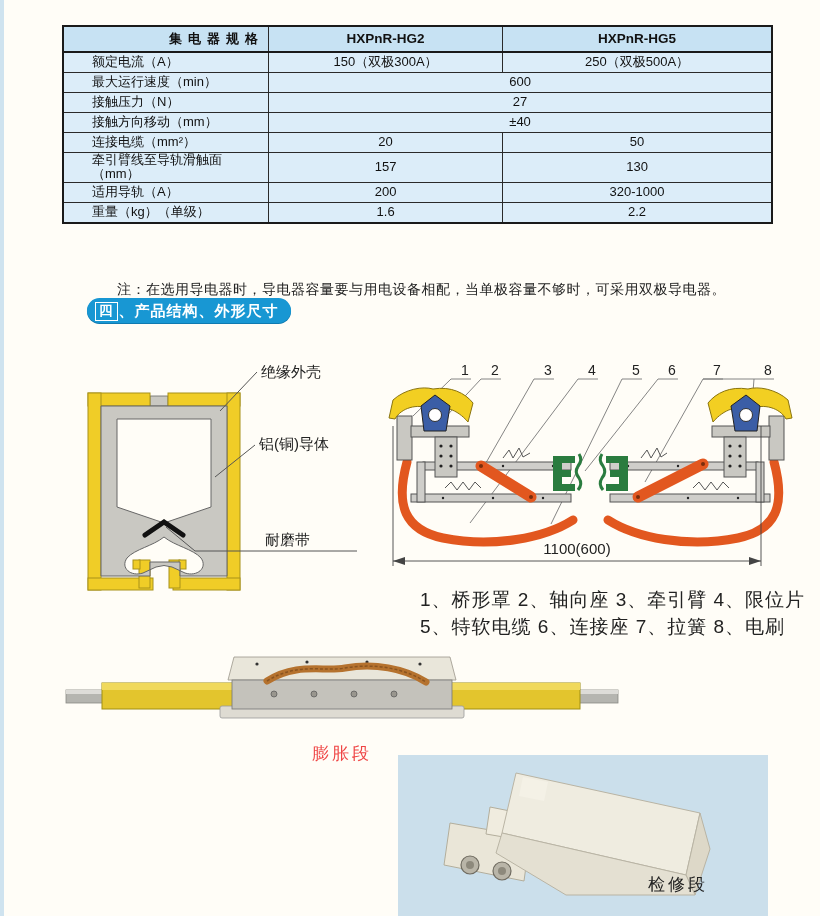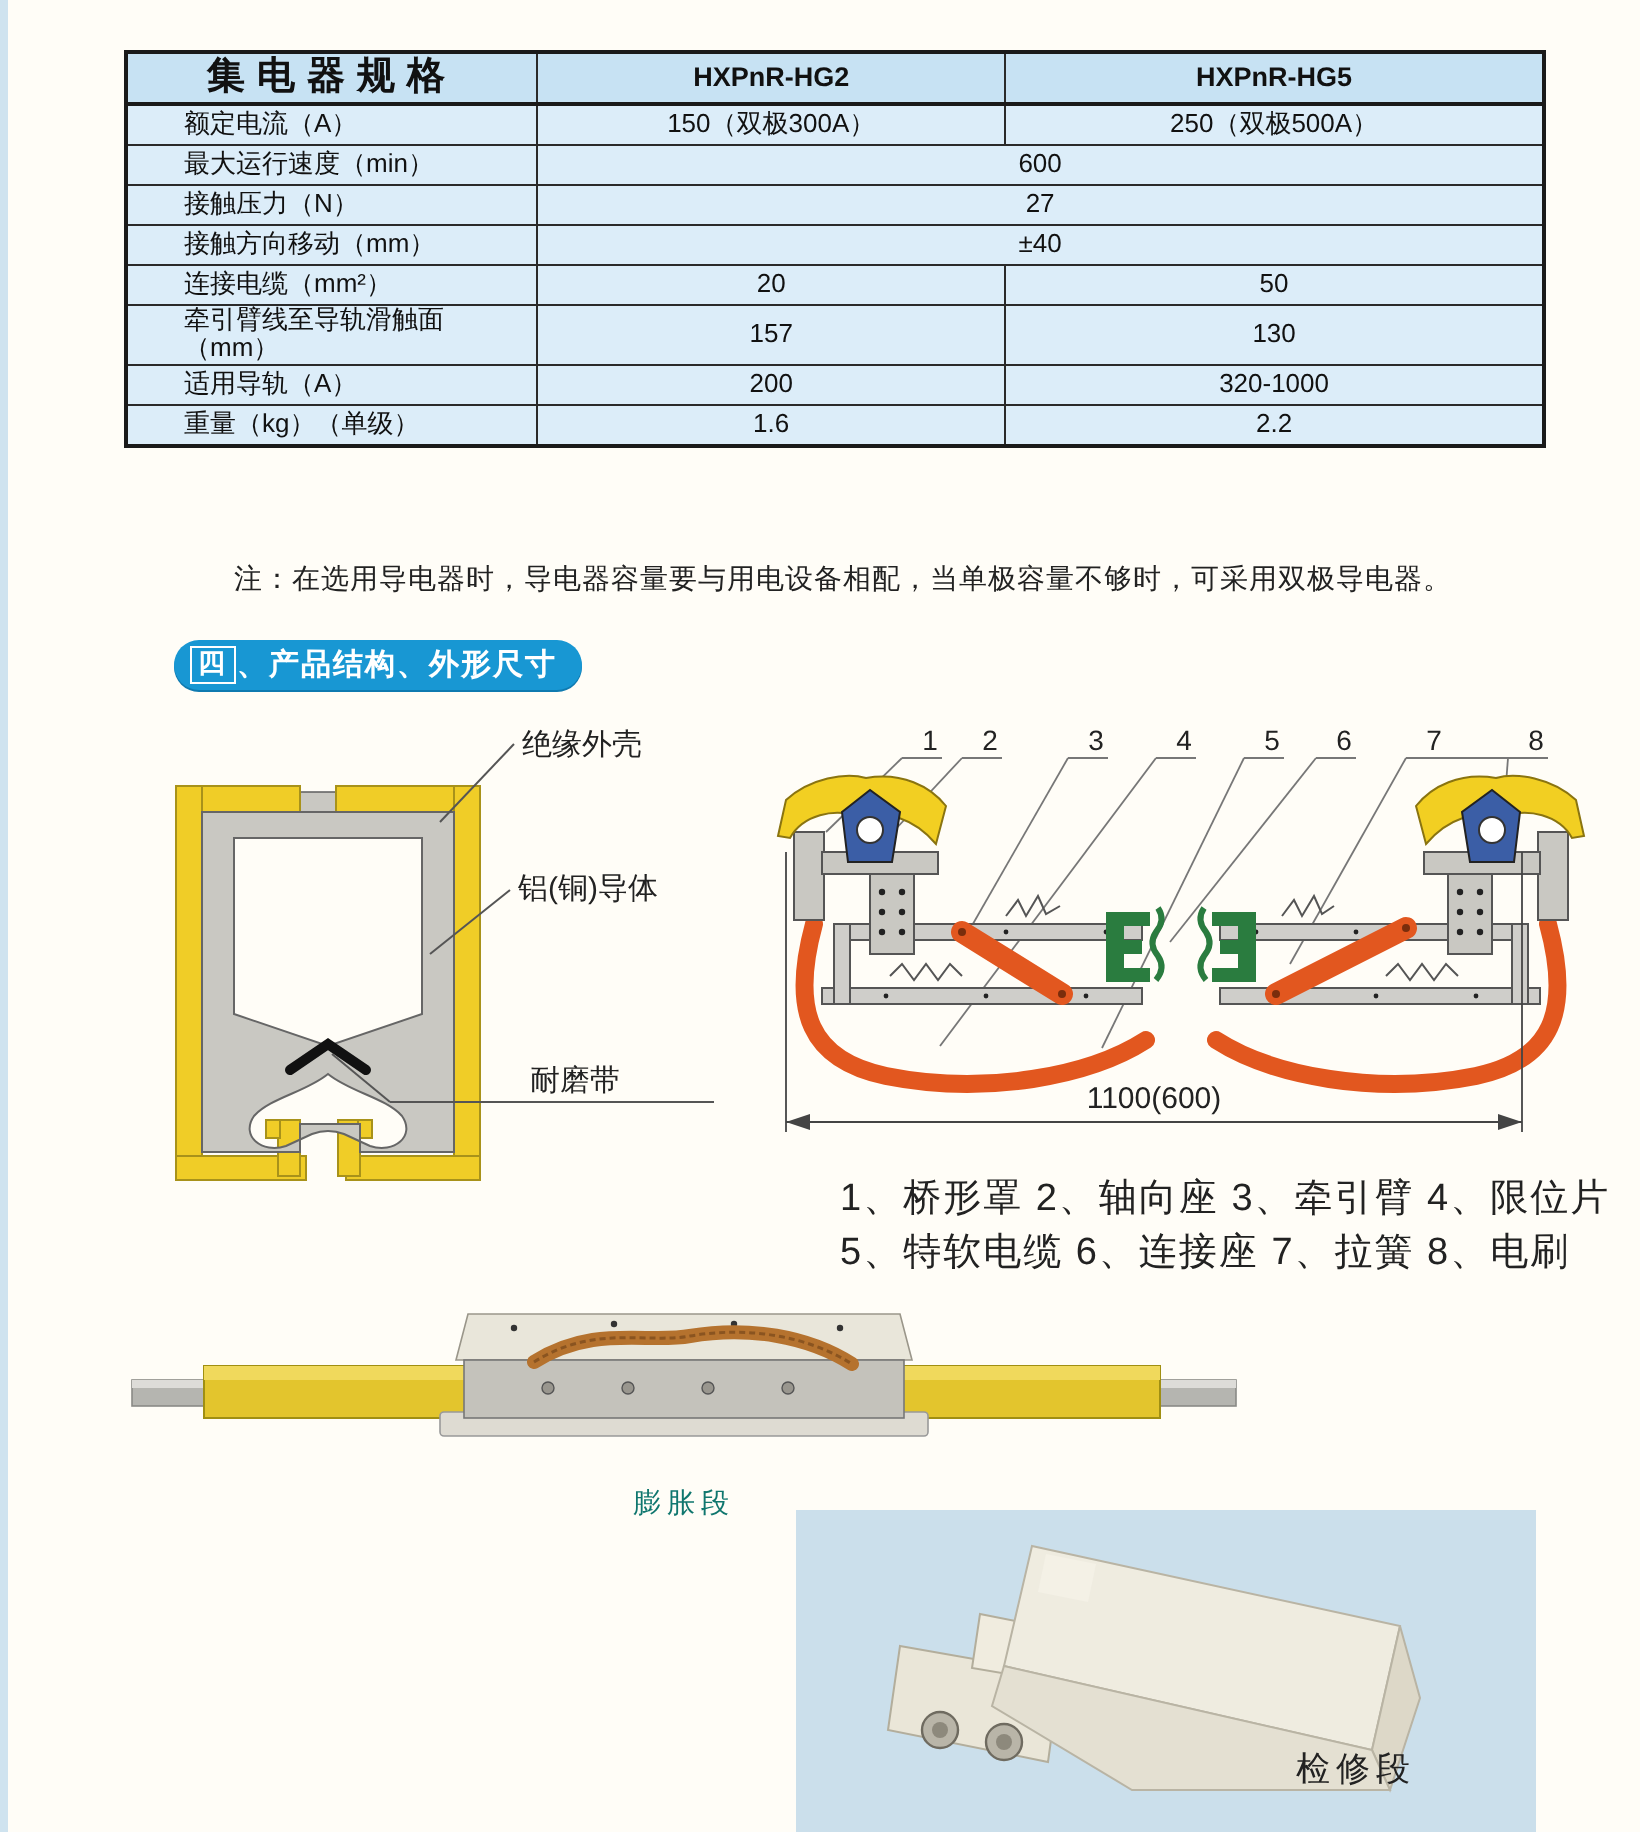--- a/index.html
+++ b/index.html
@@ -5,41 +5,41 @@
   html,body{margin:0;padding:0;}
   body{font-family:"Liberation Sans","DejaVu Sans",sans-serif;background:#e9e9e9;}
   .page{position:relative;width:820px;height:916px;background:#fffdf7;overflow:hidden;margin:0 auto;}
   .edge-strip{position:absolute;left:0;top:0;width:4px;height:916px;background:#cfe3ef;}
 
   
   .spec-table{position:absolute;left:62px;top:25px;width:711px;border-collapse:collapse;table-layout:fixed;}
   .spec-table td,.spec-table th{border:1px solid #2a2a2a;color:#111;font-size:13px;padding:0 4px;height:19px;line-height:1.1;background:#dcedf9;}
   .spec-table tr.head th{background:#c7e2f3;height:24px;border-bottom:2px solid #1a1a1a;}
   .spec-table{border:2px solid #1a1a1a;}
-  .spec-table .t-title{font-size:19px;font-weight:bold;letter-spacing:6px;text-align:center;}
+  .spec-table .t-title{font-size:13px;font-weight:bold;letter-spacing:6px;text-align:right;}
   .spec-table .t-model{font-size:13.5px;font-weight:bold;text-align:center;}
   .spec-table td.lbl{text-align:left;padding-left:28px;}
   .spec-table td.val{text-align:center;}
   .col1{width:29%;} .col2{width:33%;} .col3{width:38%;}
 
   .note{position:absolute;left:117px;top:233px;font-size:14px;color:#222;letter-spacing:0.5px;margin-top:48px;}
 
   
   .section-pill{position:absolute;left:87px;top:298px;height:25px;line-height:25px;padding:0 12px 0 8px;
     background:#1897d3;border-radius:13px;color:#fff;font-size:15px;font-weight:bold;letter-spacing:1px;
-    box-shadow:0 1px 0 #0f7ab0;margin-top:22px;}
+    box-shadow:0 1px 0 #0f7ab0;}
   .section-pill .num-box{display:inline-block;border:1.5px solid #fff;line-height:16px;height:17px;padding:0 3px;
     margin-right:1px;font-size:13.5px;vertical-align:1px;}
 
   
   .cross-section{position:absolute;left:65px;top:355px;}
   .assembly{position:absolute;left:383px;top:358px;}
   .legend{position:absolute;left:420px;top:586px;font-size:19px;color:#222;line-height:27px;letter-spacing:1px;}
   .expansion{position:absolute;left:62px;top:650px;width:560px;text-align:center;}
-  .expansion .cap{margin-top:2px;font-size:14px;color:#0f766e;letter-spacing:3px;}
+  .expansion .cap{margin-top:2px;font-size:17px;color:#ef4444;letter-spacing:3px;}
   .inspection{position:absolute;left:398px;top:755px;}
 </style>
 </head>
 <body>
 
 <div class="page">
   <div class="edge-strip"></div>
 
   <table class="spec-table">
     <colgroup>

